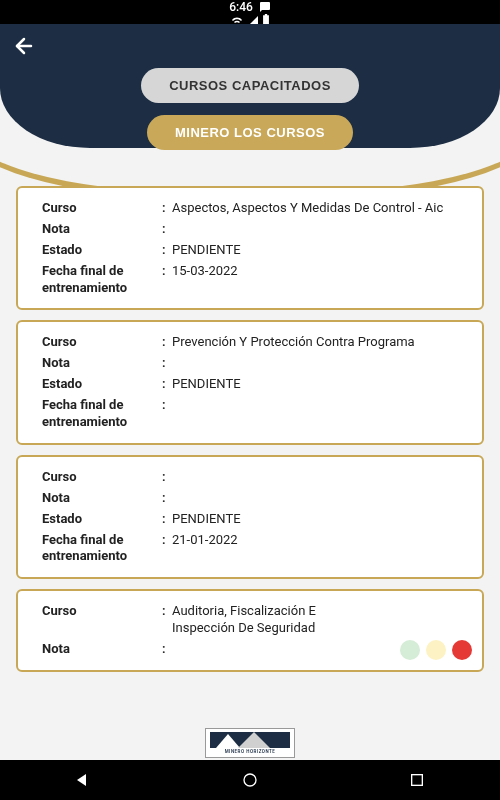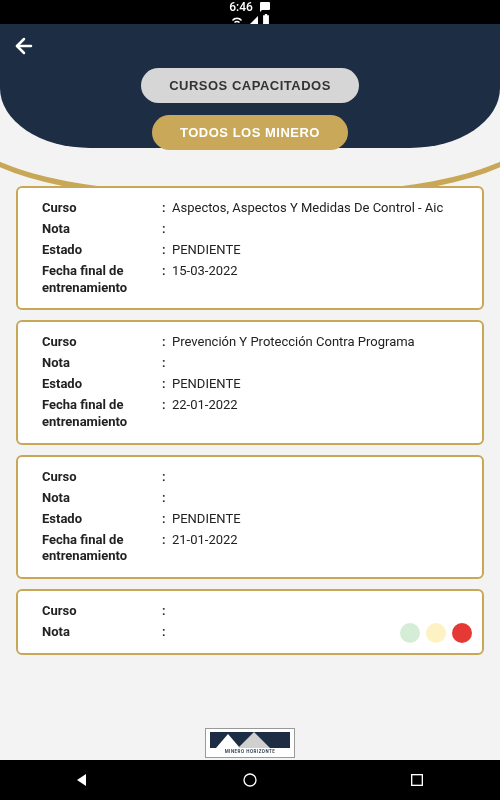--- a/index.html
+++ b/index.html
@@ -85,21 +85,21 @@
 
   <div class="header-area">
     <div class="back-arrow">
       <svg width="24" height="24" viewBox="0 0 24 24" fill="none" stroke="#fff" stroke-width="2.5" stroke-linecap="round" stroke-linejoin="round">
           <path d="M19 12H5"></path>
           <path d="M12 19l-7-7 7-7"></path>
         </svg>
     </div>
     <div class="tab-buttons">
       <button class="pill pill-grey">CURSOS CAPACITADOS</button>
-      <button class="pill pill-gold">TODOS LOS MINERO</button>
+      <button class="pill pill-gold">MINERO LOS CURSOS</button>
     </div>
   </div>
   <div class="gold-accent"></div>
 
   <div class="content">
 
     <div class="card">
       <div class="card-row">
         <div class="card-label">Curso</div>
         <div class="card-colon">:</div>
@@ -134,21 +134,20 @@
         <div class="card-value"></div>
       </div>
       <div class="card-row">
         <div class="card-label">Estado</div>
         <div class="card-colon">:</div>
         <div class="card-value">PENDIENTE</div>
       </div>
       <div class="card-row">
         <div class="card-label">Fecha final de entrenamiento</div>
         <div class="card-colon">:</div>
-        <div class="card-value">22-01-2022</div>
       </div>
     </div>
 
     <div class="card">
       <div class="card-row">
         <div class="card-label">Curso</div>
         <div class="card-colon">:</div>
       </div>
       <div class="card-row">
         <div class="card-label">Nota</div>
@@ -164,20 +163,21 @@
         <div class="card-label">Fecha final de entrenamiento</div>
         <div class="card-colon">:</div>
         <div class="card-value">21-01-2022</div>
       </div>
     </div>
 
     <div class="card" style="padding-right:100px;">
       <div class="card-row">
         <div class="card-label">Curso</div>
         <div class="card-colon">:</div>
+        <div class="card-value">Auditoria, Fiscalización E Inspección De Seguridad</div>
       </div>
       <div class="card-row">
         <div class="card-label">Nota</div>
         <div class="card-colon">:</div>
       </div>
       <div class="status-dots">
         <span class="dot dot-green"></span>
         <span class="dot dot-yellow"></span>
         <span class="dot dot-red"></span>
       </div>

